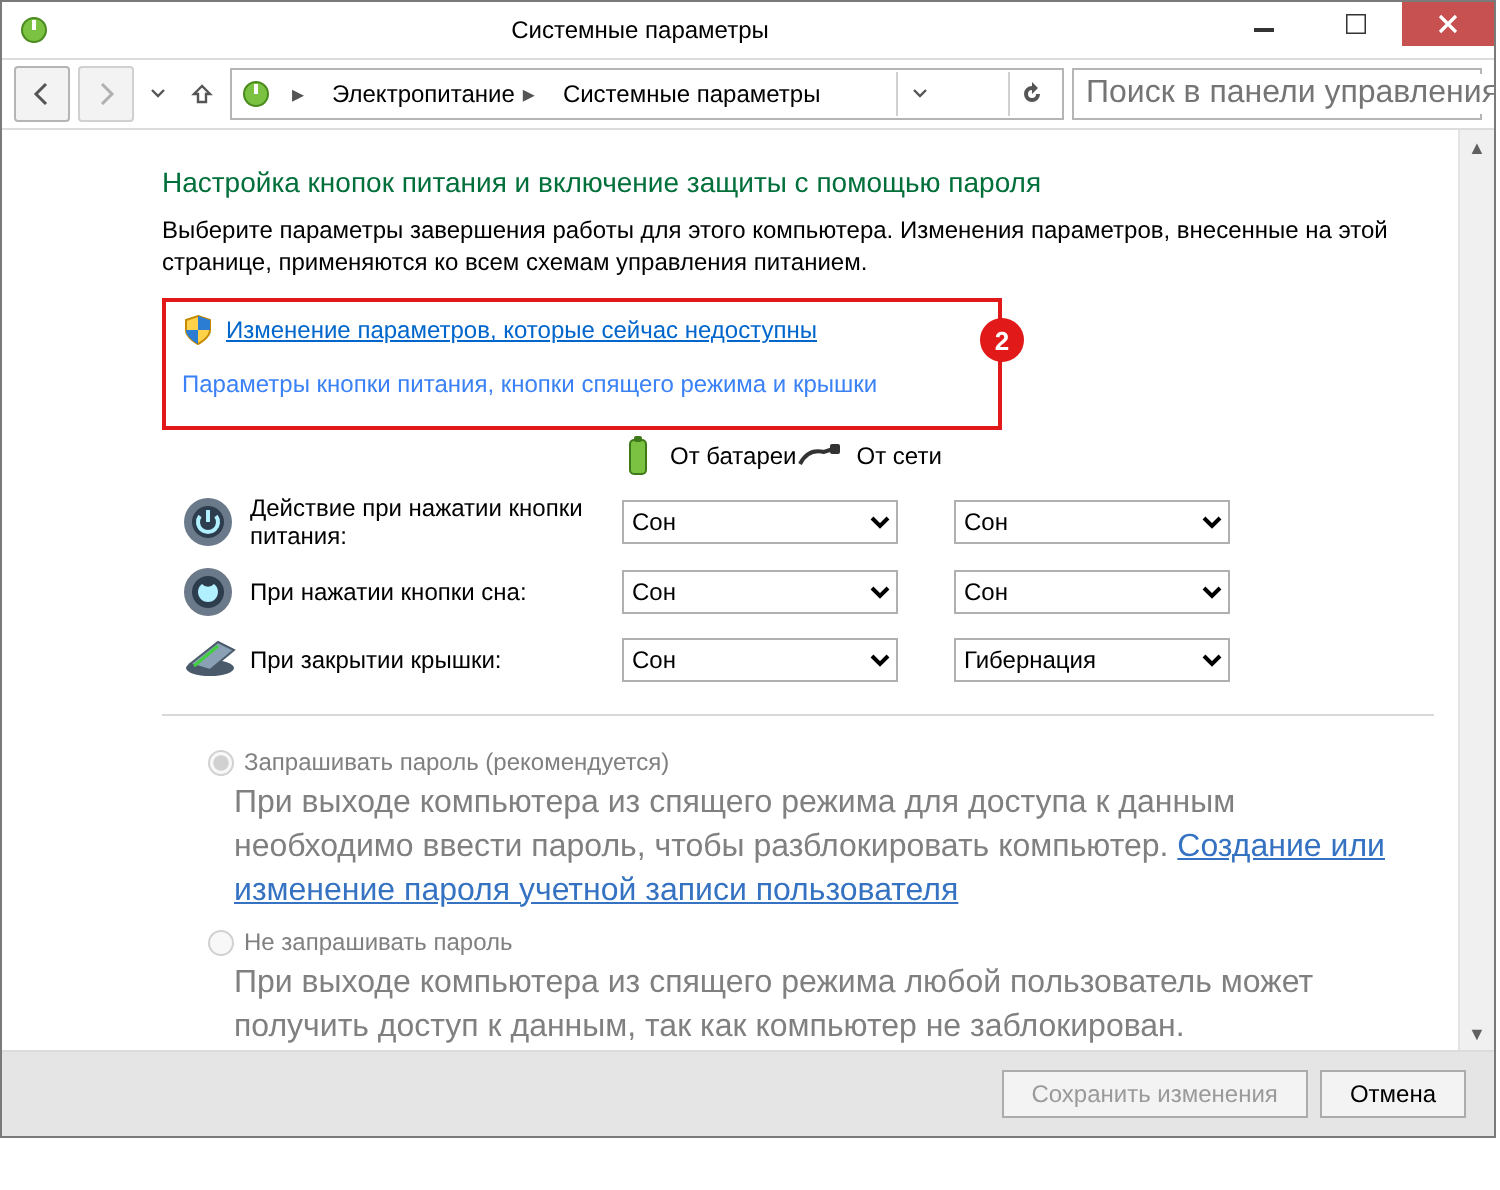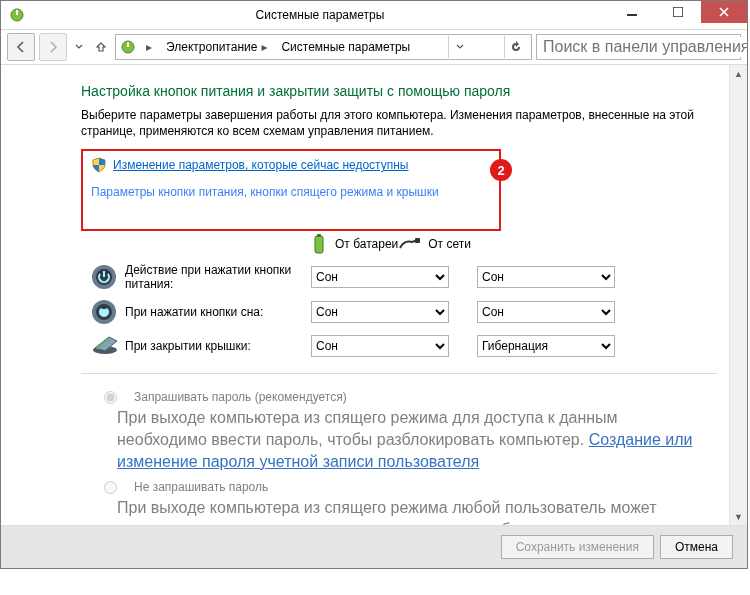--- a/index.html
+++ b/index.html
@@ -24,35 +24,35 @@
   .searchbox{width:195px;height:24px;border:1px solid #b5b5b5;display:flex;align-items:center;padding:0 4px;color:#888}
   .searchbox input{border:none;outline:none;flex:1;font-size:16px;color:#3b82f6}
   .searchbox .sicon{color:#888}
   
   .content{padding:18px 30px 10px 80px;position:relative;height:460px;box-sizing:border-box;overflow:hidden}
   .scrollbar{position:absolute;right:0;top:0;bottom:0;width:17px;background:#f0f0f0;border-left:1px solid #e3e3e3;display:flex;flex-direction:column}
   .sbarrow{height:17px;display:flex;align-items:center;justify-content:center;color:#606060;font-size:9px}
   .sbtrack{flex:1;background:#f0f0f0;position:relative}
   h1.heading{color:#006f3a;font-weight:normal;font-size:14px;margin:0 0 8px 0}
   .intro{font-size:12px;color:#000;margin:0 0 10px 0;line-height:1.35;max-width:620px}
-  .redbox{border:2px solid #e11919;padding:6px 8px 22px 8px;margin-bottom:2px;width:400px;position:relative}
+  .redbox{border:2px solid #e11919;padding:6px 8px 6px 8px;margin-bottom:2px;width:400px;position:relative}
   .shieldrow{display:flex;align-items:center;gap:6px}
   .link{color:#0066cc}
   .badge{position:absolute;right:-13px;top:8px;width:22px;height:22px;border-radius:50%;background:#e11919;color:#fff;font-weight:bold;display:flex;align-items:center;justify-content:center;font-size:13px}
   .subheading{font-size:12px;color:#3b82f6;margin:6px 0 8px 0}
   .powercols{display:flex;margin:0 0 8px 0;padding-left:230px;}
   .powercols .col{display:flex;align-items:center;gap:8px}
   .row{display:flex;align-items:center;margin:8px 0}
   .row .ricon{width:26px;height:26px;margin-left:10px}
   .row .rlabel{width:186px;padding-left:8px}
   .row select{width:138px;height:22px;border:1px solid #b0b0b0;background:#fff;font-size:12px}
   .row .selpair{display:flex;gap:28px}
   fieldset.grp{border:none;border-top:1px solid #d9d9d9;margin:14px 0 0 0;padding:10px 0 0 0}
   fieldset.grp legend{font-size:12px;padding:0 4px 0 0;color:#000}
-  .radio{display:flex;align-items:flex-start;gap:14px;margin:6px 0 3px 18px}
+  .radio{display:flex;align-items:flex-start;gap:2px;margin:6px 0 3px 18px}
   .radio input{accent-color:#808080;margin-top:1px}
   .radio .rlbl{color:#808080}
   .rdesc{margin:0 0 8px 36px;color:#808080;font-size:16px;line-height:1.35;max-width:580px}
   .rdesc .link{color:#3573c2;text-decoration:underline}
   
   .footer{border-top:1px solid #dcdcdc;background:#e5e5e5;height:42px;display:flex;align-items:center;justify-content:flex-end;padding:0 14px;gap:6px}
   .btn{height:24px;padding:0 14px;border:1px solid #acacac;background:#f3f3f3;font-size:12px;color:#000}
   .btn:disabled{color:#9a9a9a}
   
   svg{display:block}
@@ -146,21 +146,21 @@
         <svg width="14" height="14" viewBox="0 0 14 14">
             <circle cx="6" cy="6" r="4" fill="none" stroke="#888" stroke-width="1.4"></circle>
             <line x1="9" y1="9" x2="12" y2="12" stroke="#888" stroke-width="1.4"></line>
           </svg>
       </span>
     </div>
   </div>
 
   <div class="content">
 
-    <h1 class="heading">Настройка кнопок питания и закрытии защиты с помощью пароля</h1>
+    <h1 class="heading">Настройка кнопок питания и включение защиты с помощью пароля</h1>
     <p class="intro">Выберите параметры завершения работы для этого компьютера. Изменения параметров, внесенные на этой странице, применяются ко всем схемам управления питанием.</p>
 
     <div class="redbox">
       <div class="shieldrow">
         <span>
           <svg width="16" height="16" viewBox="0 0 16 16">
               <path d="M8 1 L14 3 V8 C14 12 8 15 8 15 C8 15 2 12 2 8 V3 Z" fill="#ffd24a" stroke="#c58a00"></path>
               <path d="M8 1 L14 3 V8 L8 8 Z" fill="#2b7cd3"></path>
               <path d="M8 8 L2 8 V3 L8 1 Z" fill="#2b7cd3" opacity="0"></path>
               <path d="M2 8 L8 8 L8 15 C8 15 2 12 2 8" fill="#2b7cd3"></path>

